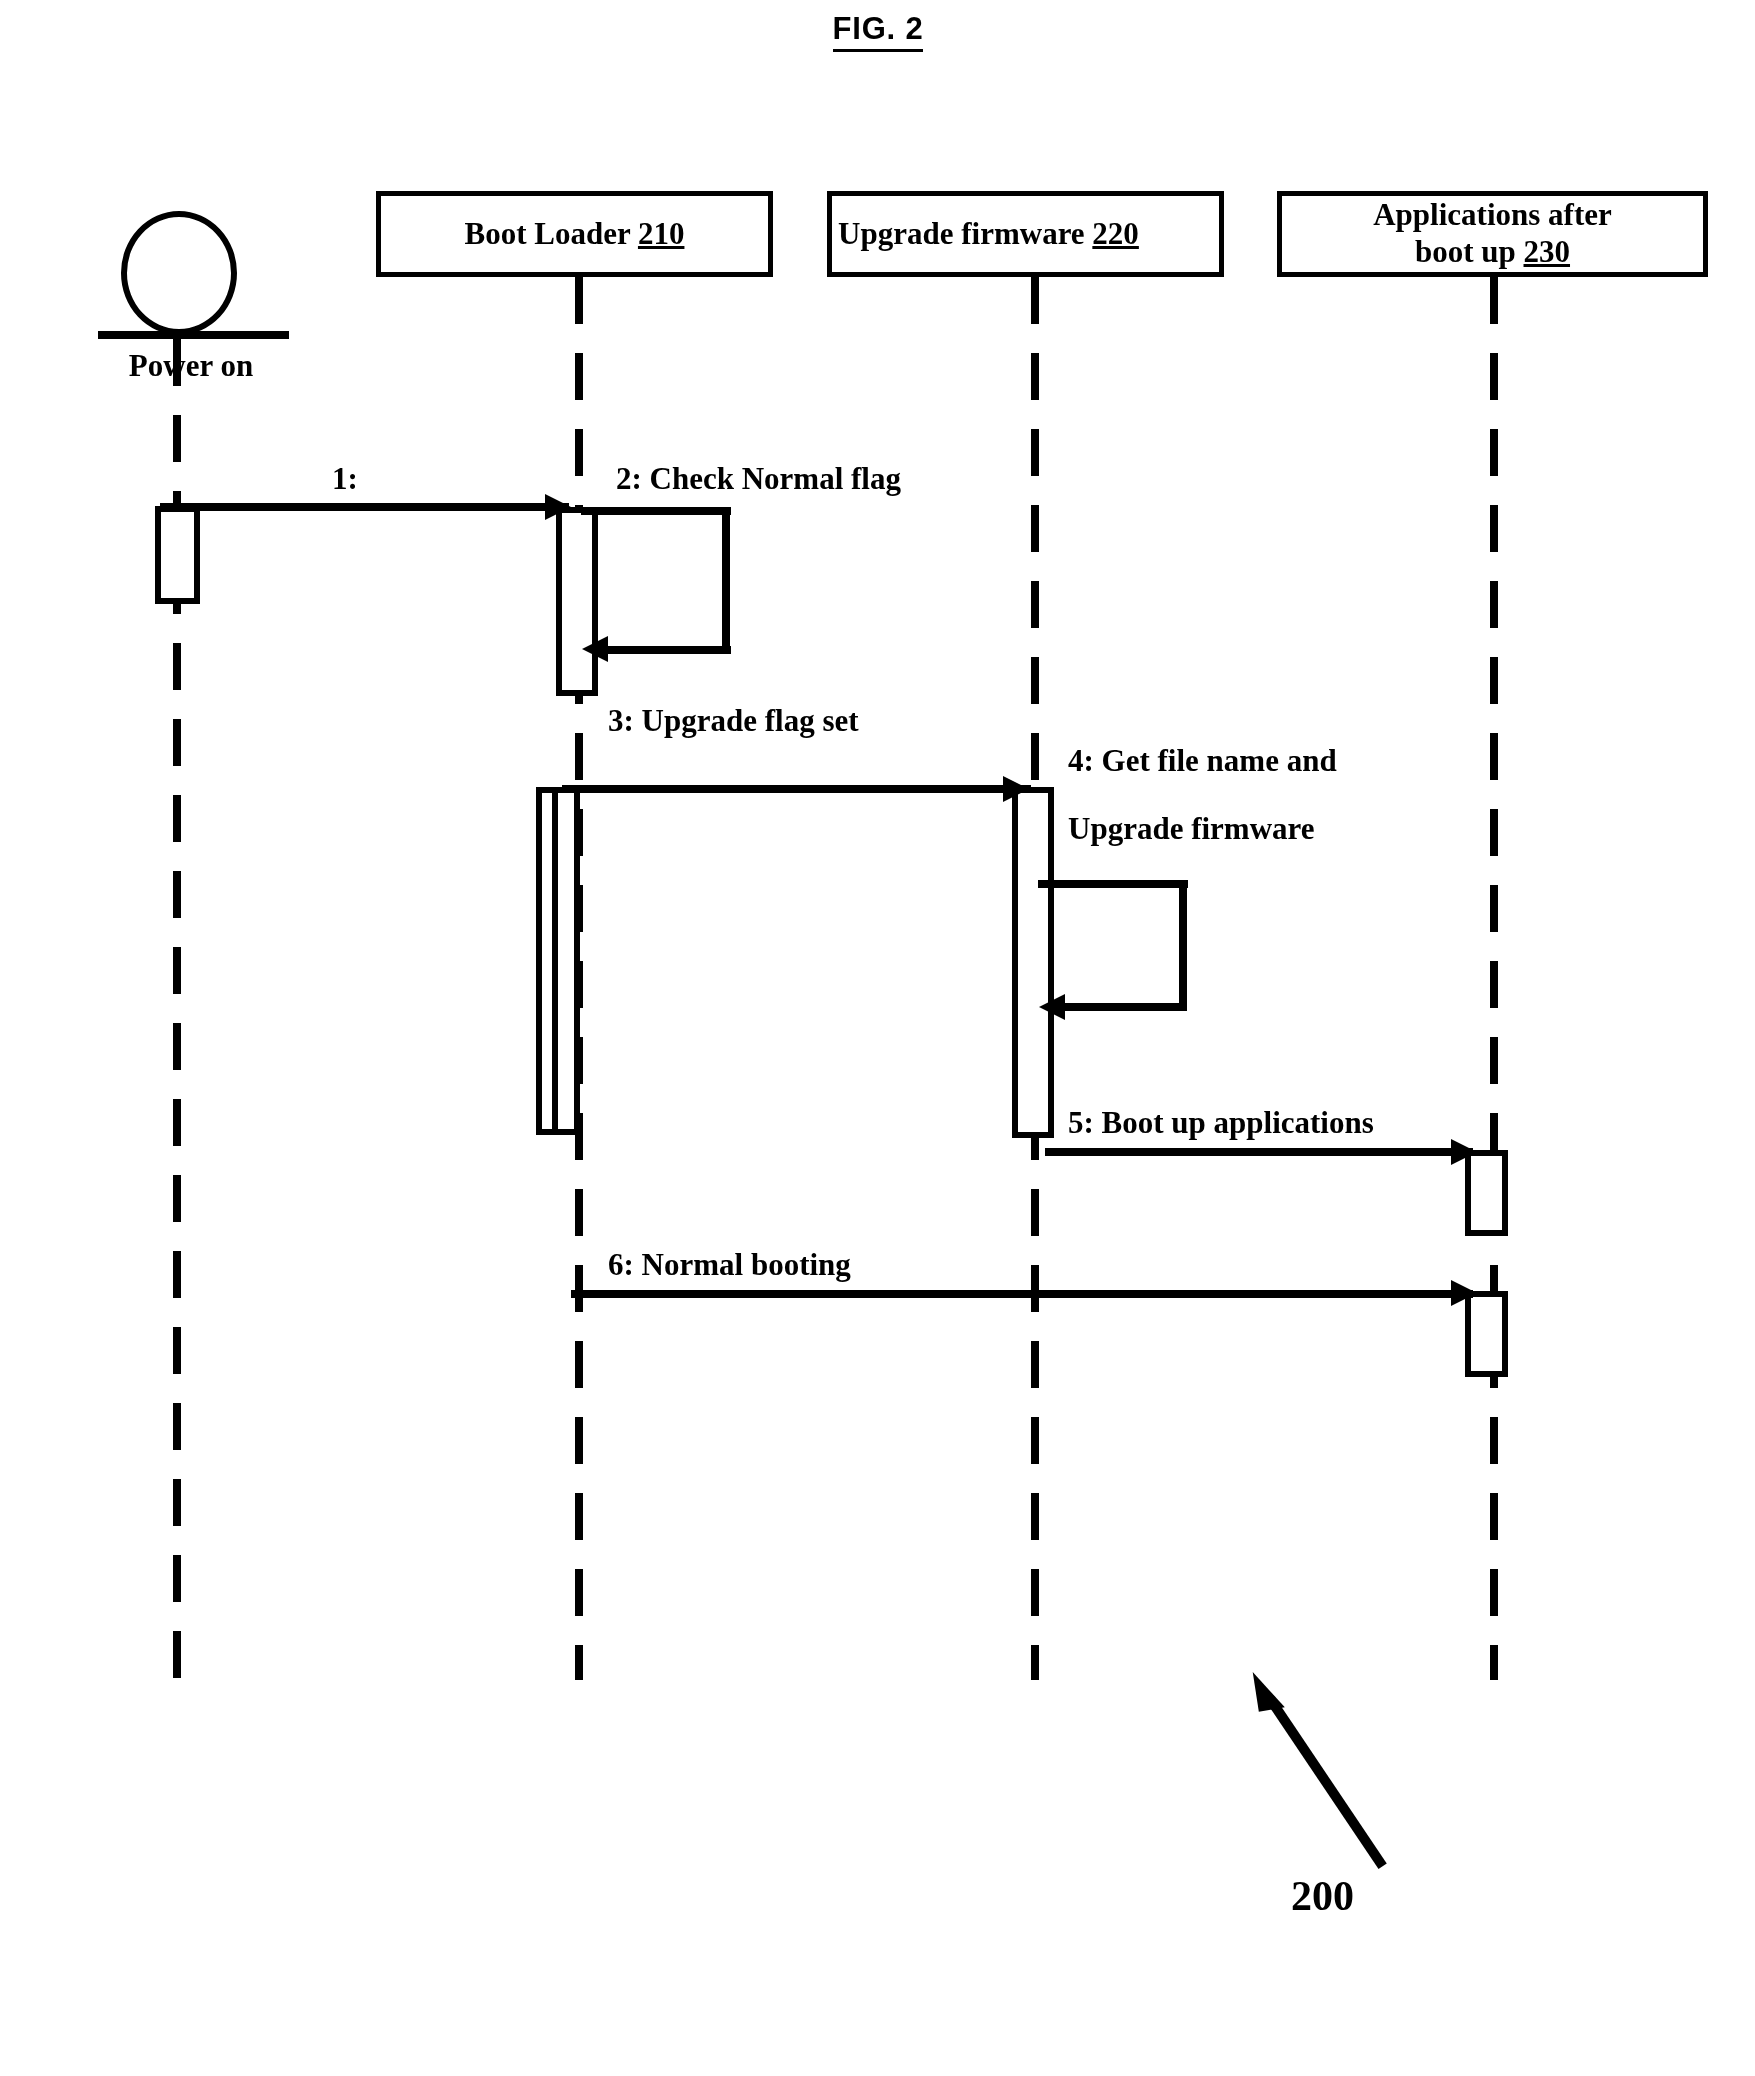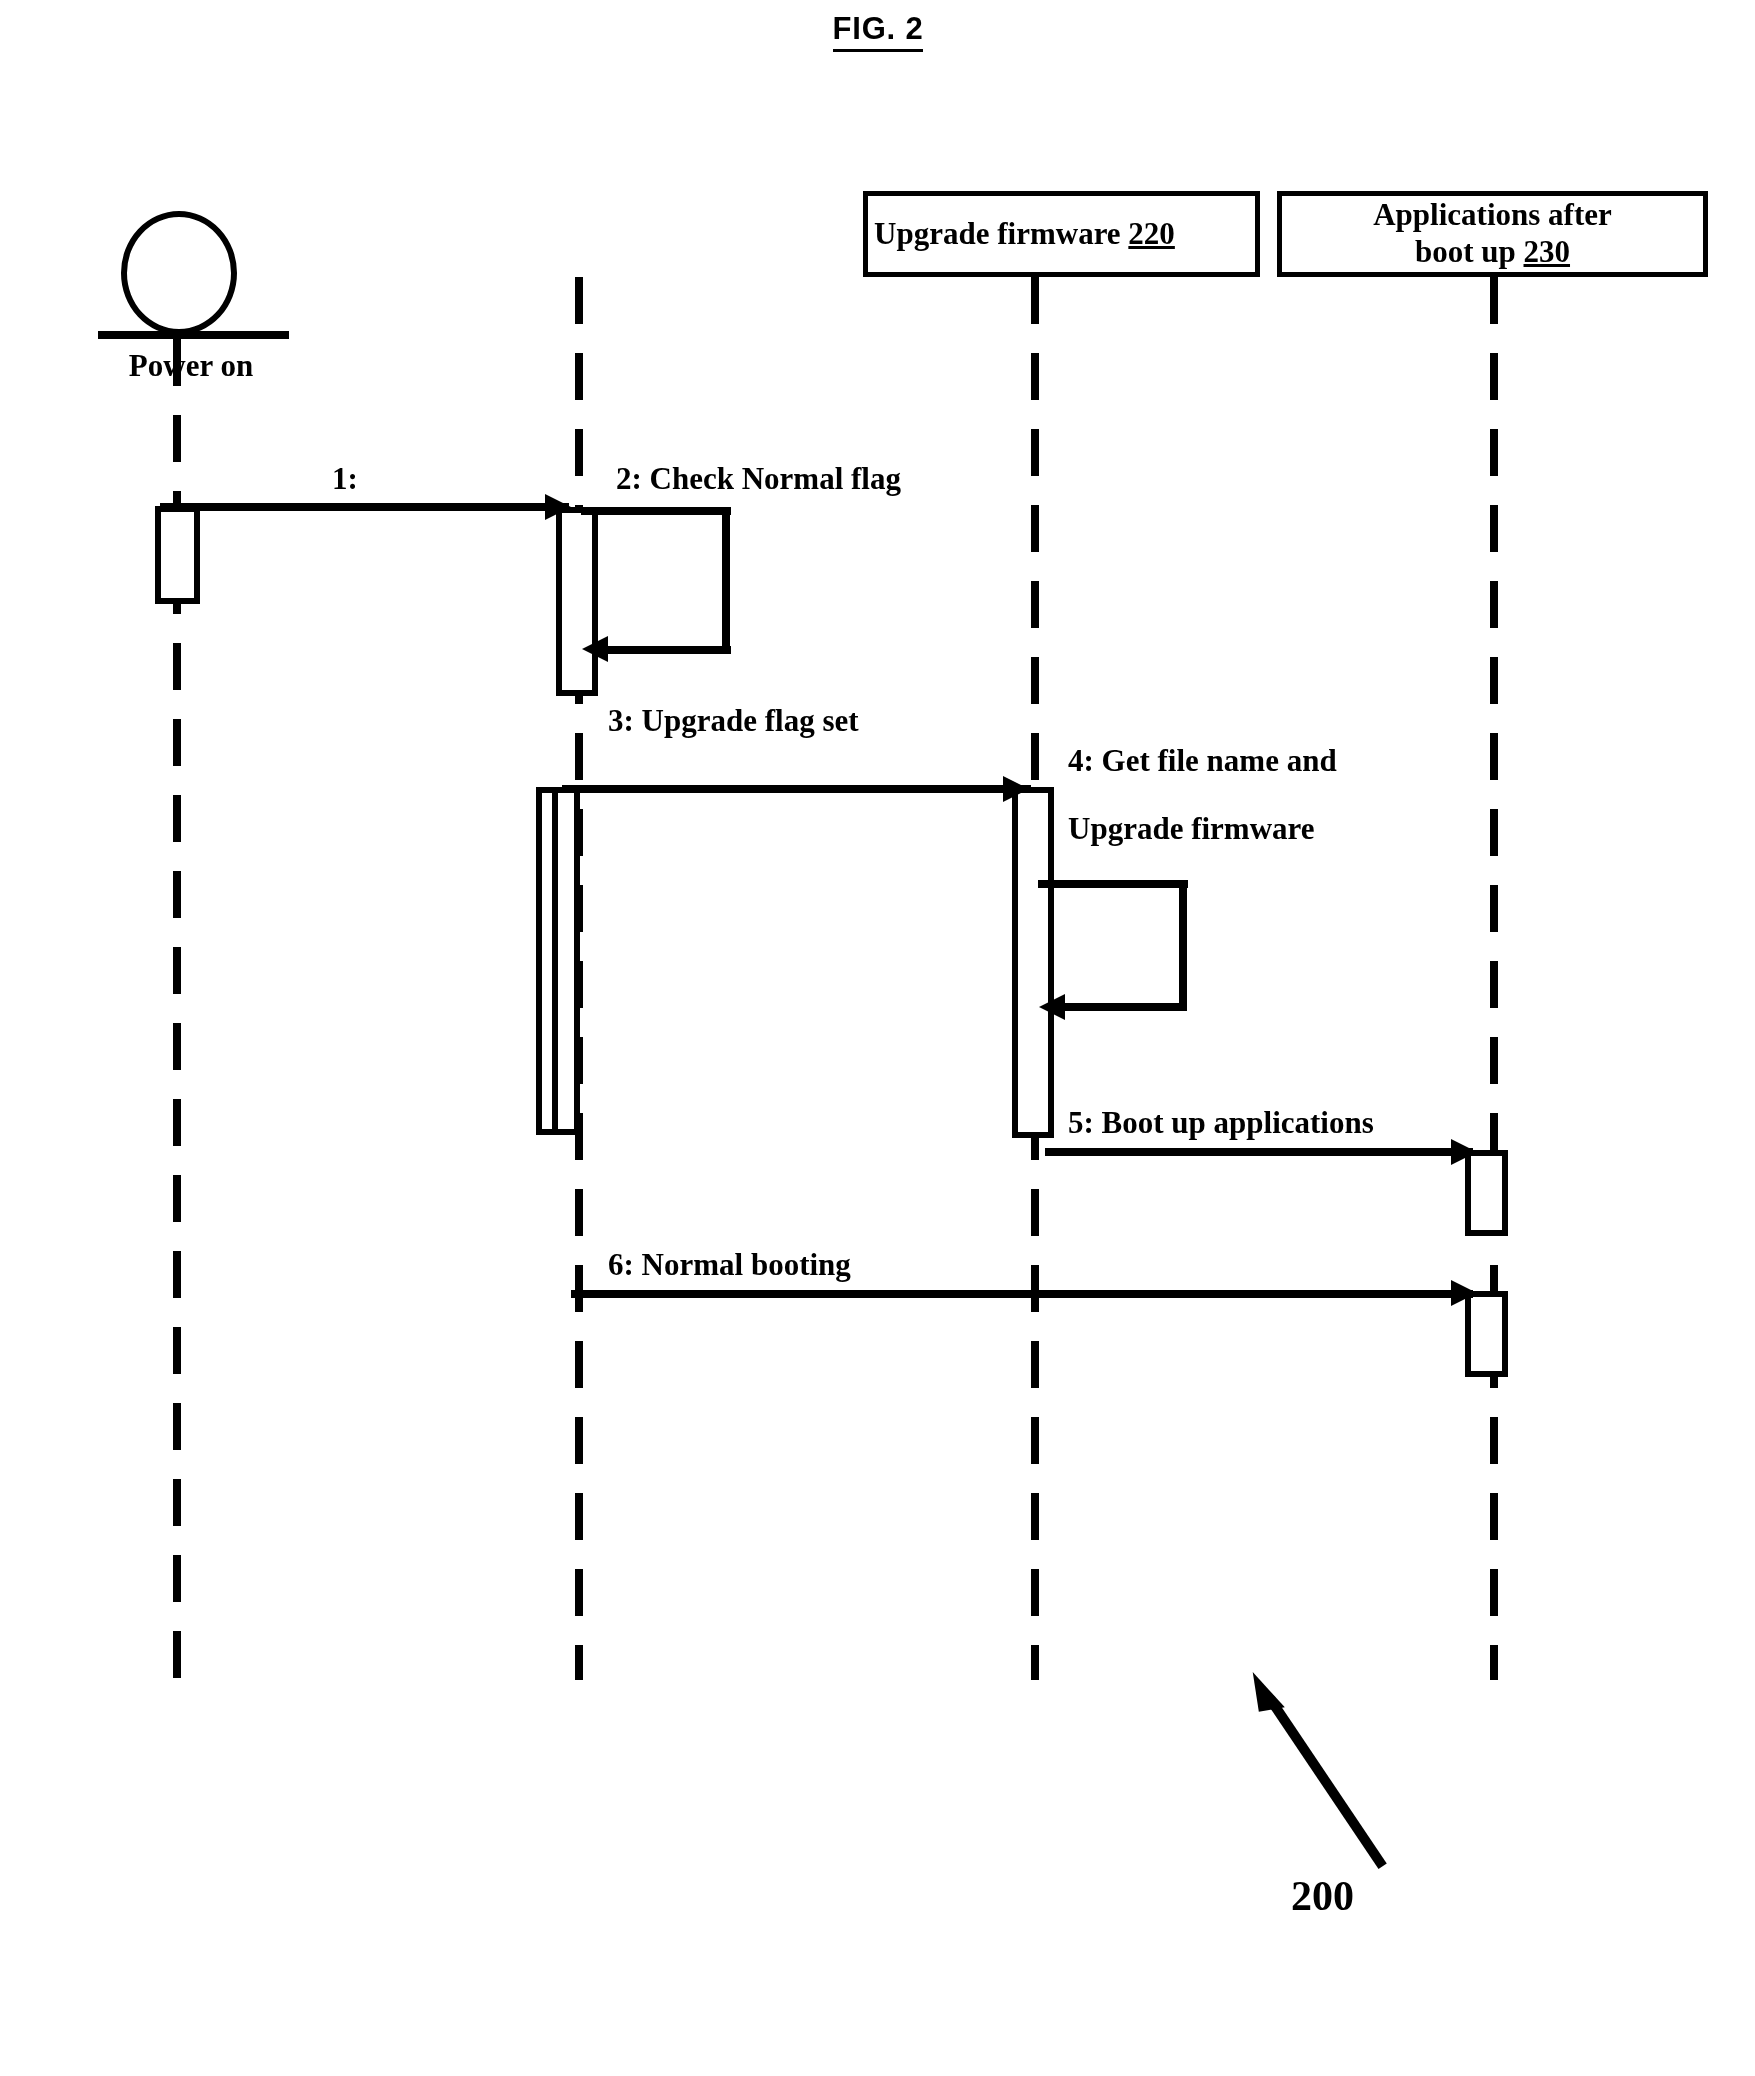--- a/index.html
+++ b/index.html
@@ -76,22 +76,27 @@
 <div id="figure-title">
   <span>FIG. 2</span>
 </div>
 
 <div class="canvas">
 
   <div id="actor-circle"></div>
   <div id="actor-base"></div>
   <div id="actor-label">Power on</div>
 
+  <div class="lifebox" style="left:376px;top:191px;width:397px;height:86px;">
+    <div>
+      <span>Boot Loader </span><span class="u">210</span>
+    </div>
+  </div>
 
-  <div class="lifebox tight" style="left:827px;top:191px;width:397px;height:86px;margin-left:36px;">
+  <div class="lifebox tight" style="left:827px;top:191px;width:397px;height:86px;">
     <div>
       <span>Upgrade firmware </span><span class="u">220</span>
     </div>
   </div>
 
   <div class="lifebox" style="left:1277px;top:191px;width:431px;height:86px;">
     <div>
       <span>Applications after</span><br>
       <span>boot up </span><span class="u">230</span>
     </div>

